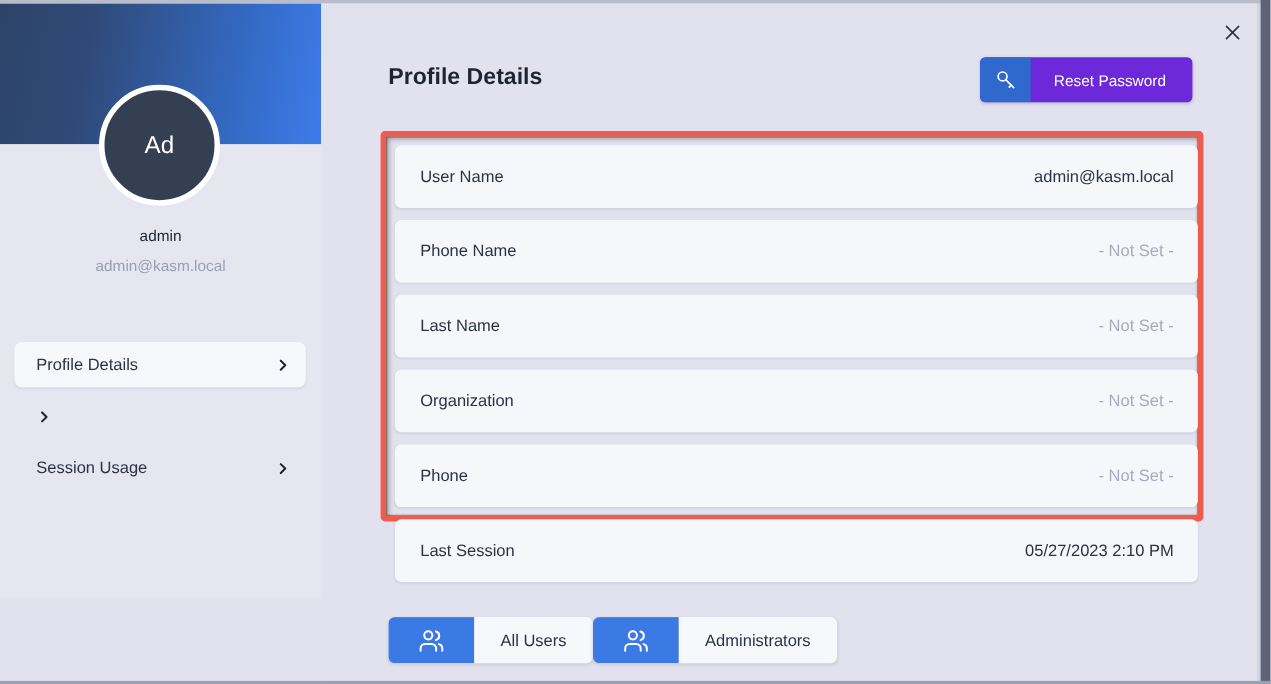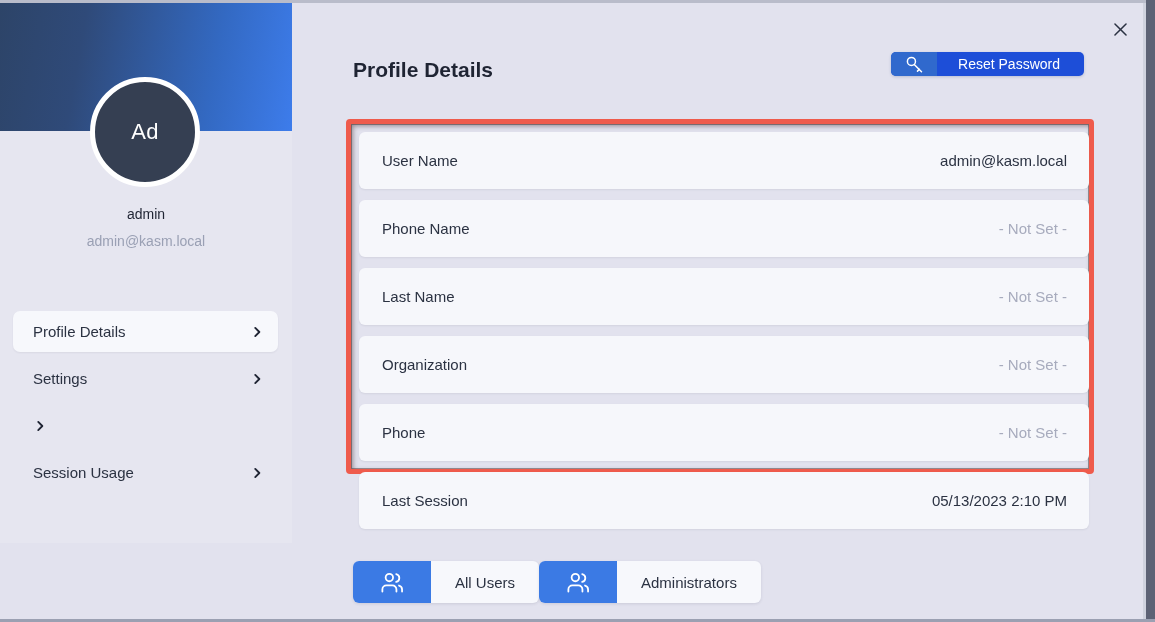--- a/index.html
+++ b/index.html
@@ -166,22 +166,22 @@
   .page-title {
     position: absolute;
     left: 61px; top: 55px;
     color: #1f2433;
     font-size: 21px;
     font-weight: bold;
   }
   .reset-btn {
     position: absolute;
     right: 59px; top: 49px;
-    height: 24px;
-    background: #1d4ed8;
+    height: 41px;
+    background: #6d28d9;
     border-radius: 5px;
     display: flex;
     align-items: center;
     overflow: hidden;
     cursor: pointer;
     box-shadow: 0 1px 3px rgba(30,60,120,0.22);
   }
   .reset-icon-box {
     width: 46px; height: 41px;
     background: #3069cd;
@@ -301,26 +301,20 @@
     <div class="avatar">
       <span>Ad</span>
     </div>
 
     <div class="user-name">admin</div>
     <div class="user-email">admin@kasm.local</div>
 
     <div class="nav" id="nav">
         <div class="nav-item active">
           <span class="nav-label">Profile Details</span>
-          <svg class="chev" viewBox="0 0 24 24" fill="none" stroke="#1f2433" stroke-width="3.2" stroke-linecap="round" stroke-linejoin="round">
-            <polyline points="9 5 16 12 9 19"></polyline>
-          </svg>
-        </div>
-        <div class="nav-item">
-          <span class="nav-label">Settings</span>
           <svg class="chev" viewBox="0 0 24 24" fill="none" stroke="#1f2433" stroke-width="3.2" stroke-linecap="round" stroke-linejoin="round">
             <polyline points="9 5 16 12 9 19"></polyline>
           </svg>
         </div>
         <div class="nav-item">
           <svg class="chev" viewBox="0 0 24 24" fill="none" stroke="#1f2433" stroke-width="3.2" stroke-linecap="round" stroke-linejoin="round">
             <polyline points="9 5 16 12 9 19"></polyline>
           </svg>
         </div>
         <div class="nav-item">
@@ -375,21 +369,21 @@
           <div class="detail-row">
             <span class="detail-label">Organization</span>
             <span class="detail-value unset">- Not Set -</span>
           </div>
           <div class="detail-row">
             <span class="detail-label">Phone</span>
             <span class="detail-value unset">- Not Set -</span>
           </div>
           <div class="detail-row">
             <span class="detail-label">Last Session</span>
-            <span class="detail-value">05/13/2023 2:10 PM</span>
+            <span class="detail-value">05/27/2023 2:10 PM</span>
           </div>
         </div>
     </div>
 
     <div class="bottom-actions" id="bottom-actions">
         <div class="split-btn">
           <div class="split-icon">
             <svg width="27" height="27" viewBox="0 0 24 24" fill="none" stroke="#ffffff" stroke-width="1.6" stroke-linecap="round" stroke-linejoin="round">
               <path d="M15.5 20v-1.8a3.6 3.6 0 0 0-3.6-3.6H6.6A3.6 3.6 0 0 0 3 18.2V20"></path>
               <circle cx="9.2" cy="7.6" r="3.3"></circle>

